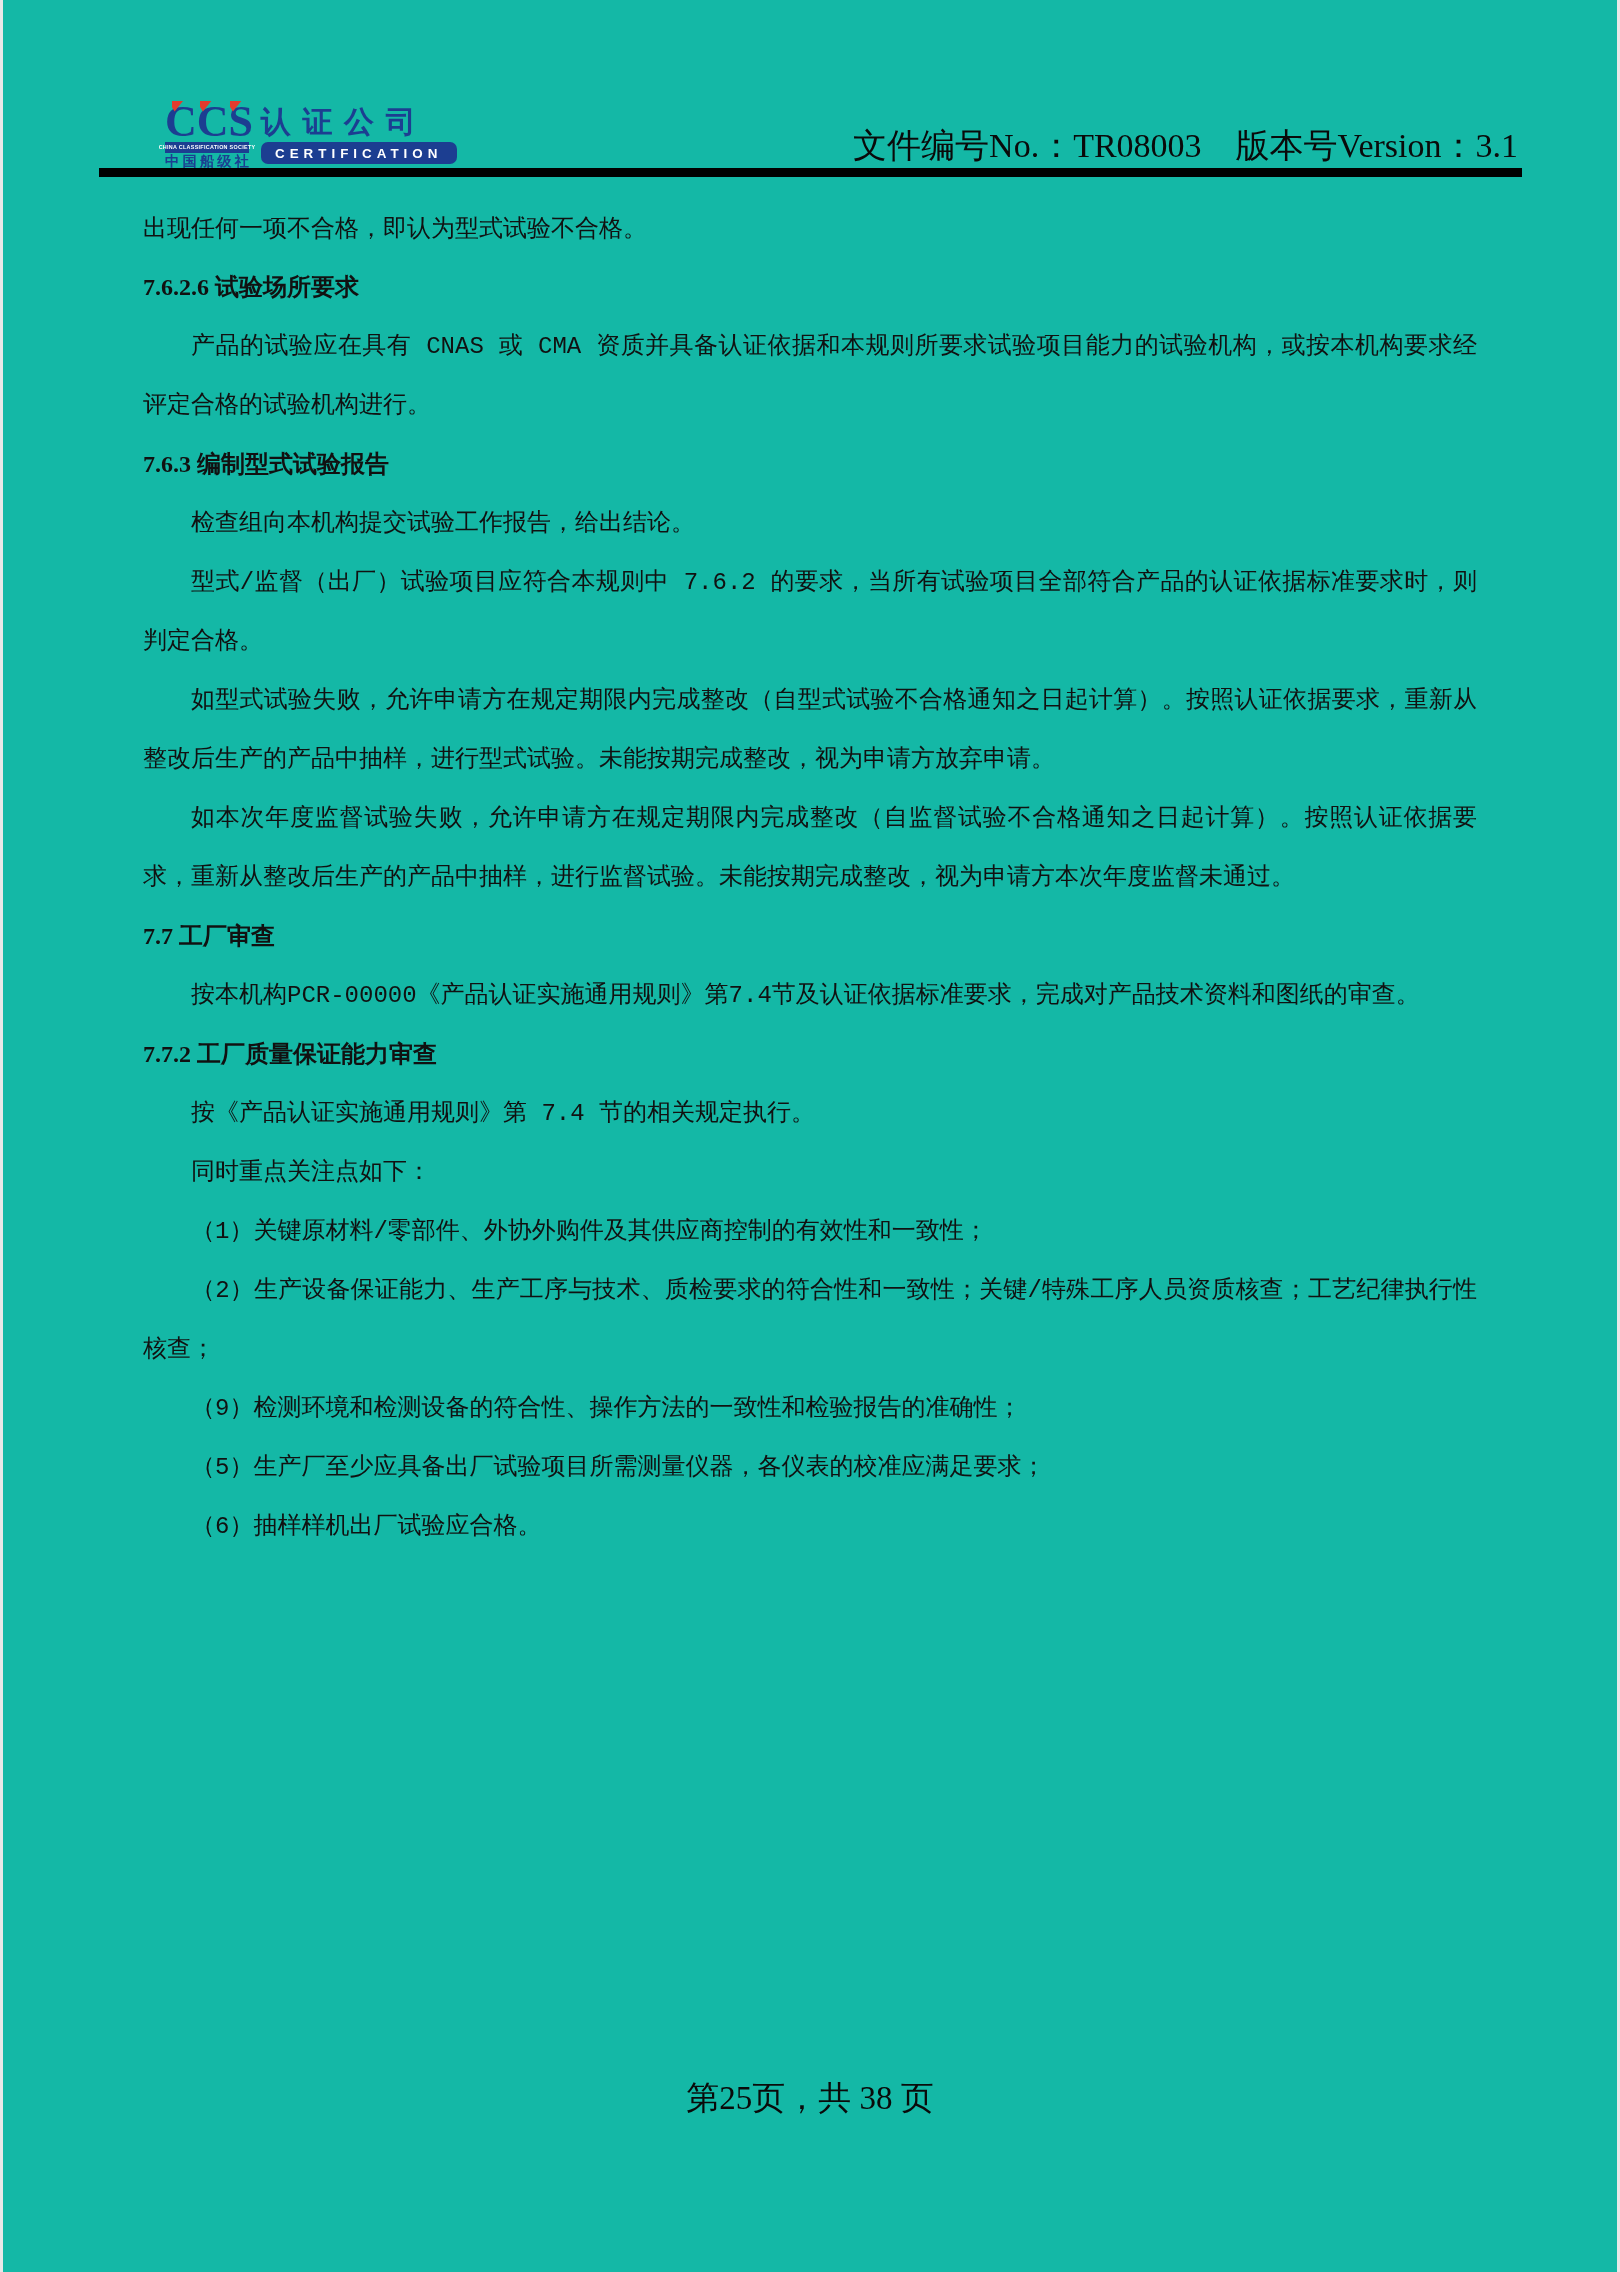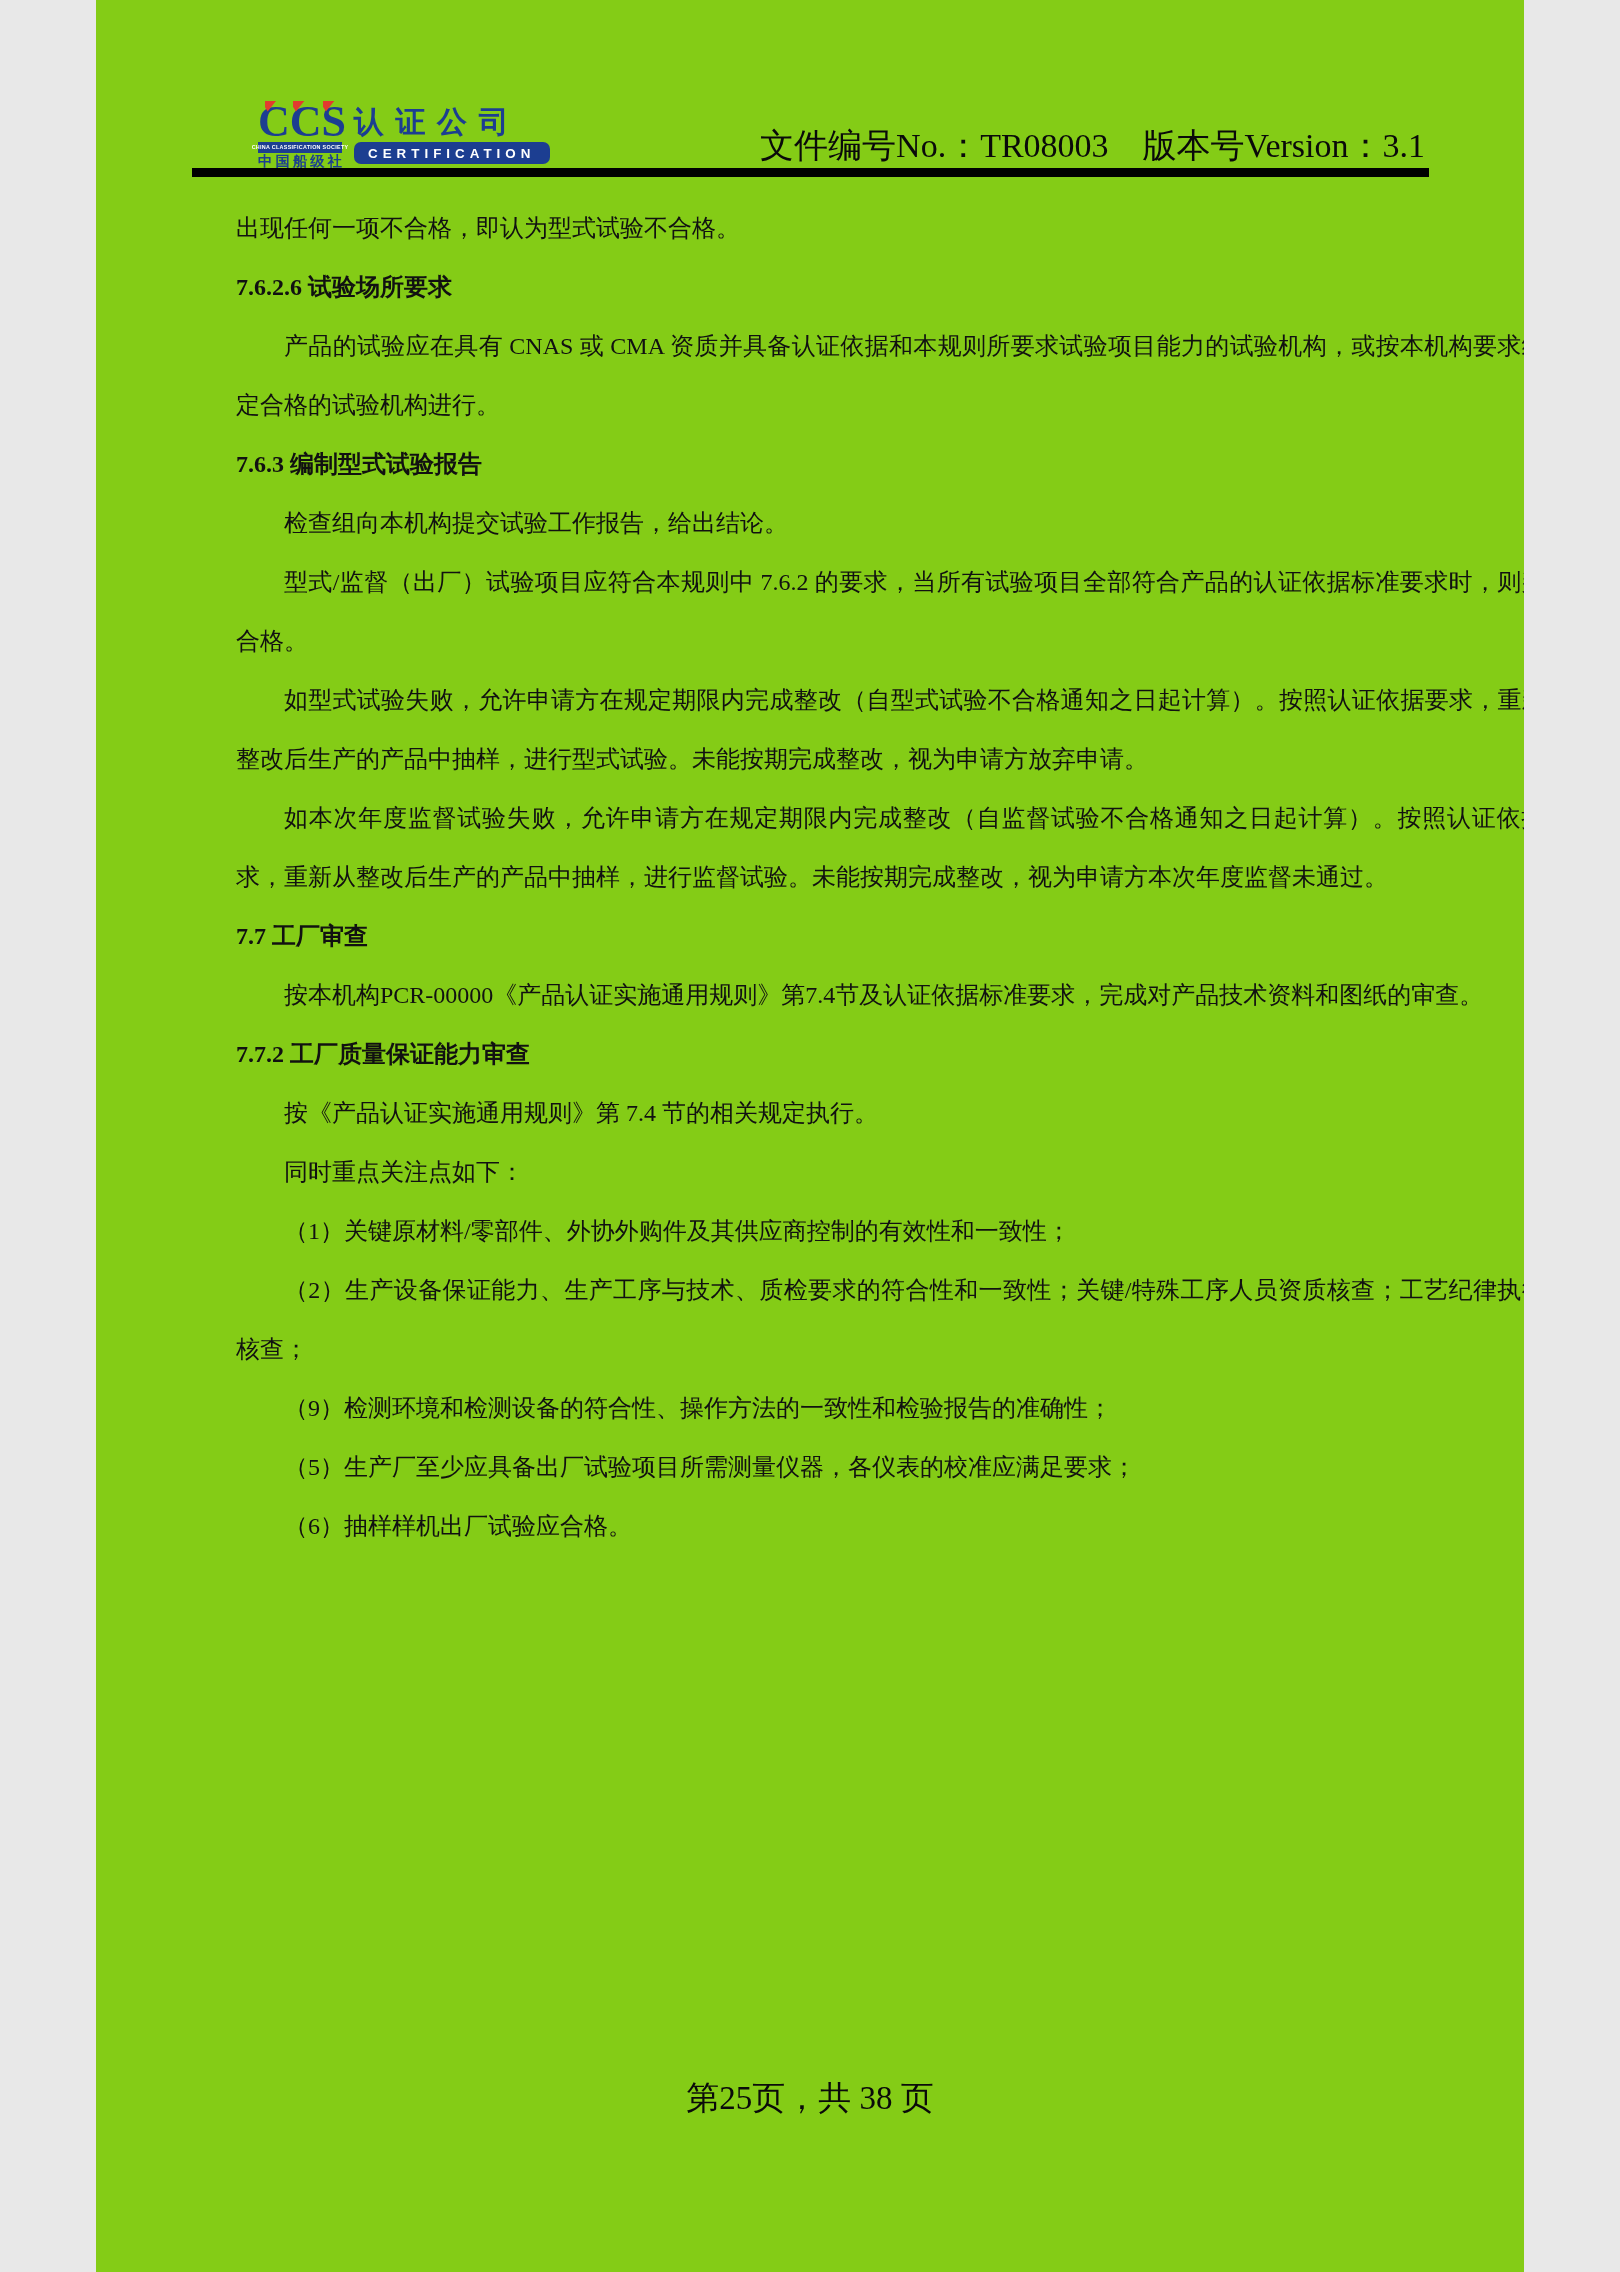--- a/index.html
+++ b/index.html
@@ -1,20 +1,20 @@
 <!DOCTYPE html>
 <html lang="zh" style="--brand-blue: #1c3e91; --brand-red: #e23b2e;font-size:13.4px"><head>
 <meta charset="utf-8">
 <style>
   html,body{margin:0;padding:0;background:#e8e8e8;}
   .page{
     position:relative;
-    width:1428px;
+    width:1614px;
     height:2273px;
-    background:#84cc16;
+    background:#14b8a6;
     margin:0 auto;
     overflow:hidden;
     font-family:"Liberation Serif","DejaVu Serif",serif;
     color:#111111;
   }
 
   
   .header-rule{
     position:absolute;
     left:96px; right:95px; top:168px;
@@ -103,21 +103,21 @@
   
   .doc-body{
     position:absolute;
     left:140px; top:199px;
     width:1334px;
     font-size:24px;
     line-height:59px;
     text-align:justify;
   }
   .doc-body p{ margin:0; }
-  .doc-body p.indent{ text-indent:2em; }
+  .doc-body p.indent{ text-indent:2em;font-family:Liberation Mono, monospace; }
   .doc-body p.heading{ font-weight:700; text-indent:0; }
   .doc-body p.plain{ text-indent:0; }
 
   
   .footer{
     position:absolute;
     left:0; right:0; top:2069px;
     text-align:center;
     font-size:33px;
     line-height:59px;

